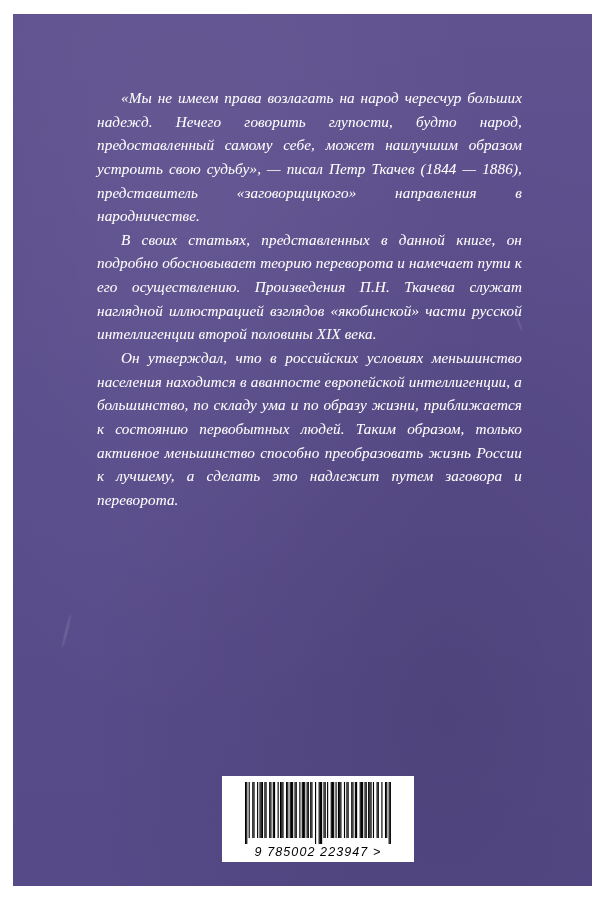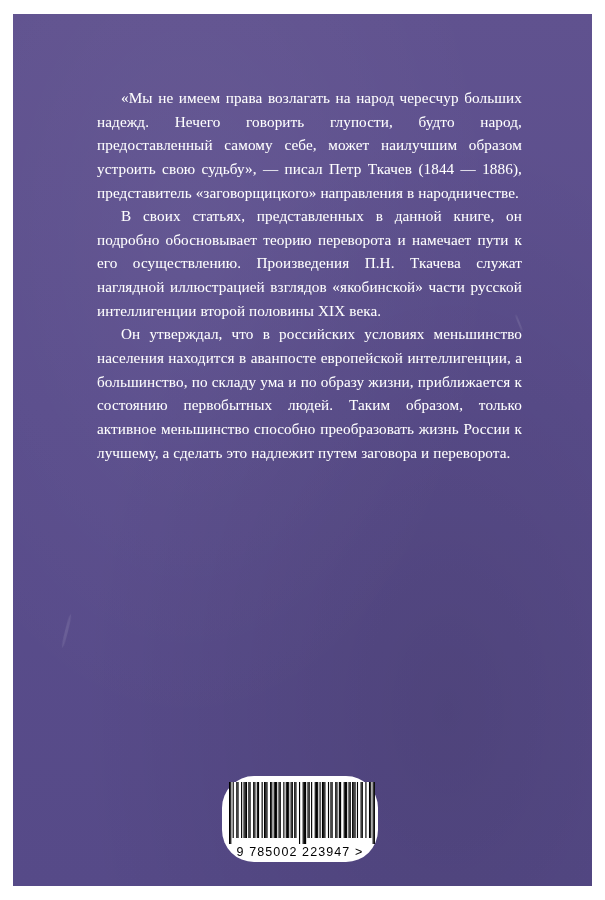--- a/index.html
+++ b/index.html
@@ -17,20 +17,21 @@
     left: 13px;
     top: 14px;
     width: 579px;
     height: 872px;
     background: #5b4e8e;
     background-image:
       radial-gradient(ellipse at 30% 25%, rgba(255,255,255,0.045), rgba(255,255,255,0) 55%),
       radial-gradient(ellipse at 75% 80%, rgba(0,0,0,0.10), rgba(0,0,0,0) 60%),
       linear-gradient(180deg, #60528f 0%, #5a4d8c 45%, #564a88 100%);
     overflow: hidden;
+    font-style: italic;
   }
   #blurb-text {
     position: absolute;
     left: 84px;
     top: 72px;
     width: 425px;
     color: #ffffff;
     font-size: 15.2px;
     line-height: 1.555;
     text-align: justify;
@@ -45,25 +46,24 @@
   .scuff {
     position: absolute;
     background: rgba(255,255,255,0.10);
     border-radius: 50%;
     filter: blur(0.6px);
   }
   #barcode-block {
     position: absolute;
     left: 209px;
     top: 762px;
-    width: 156px;
+    width: 192px;
     background: #ffffff;
     padding: 6px 7px 3px 7px;
     box-sizing: border-box;
-    border-radius: 32px;
   }
   #barcode-bars {
     height: 62px;
     width: 146px;
     margin: 0 auto;
     display: block;
   }
   #barcode-number {
     font-family: "Liberation Sans", sans-serif;
     font-size: 12.5px;

